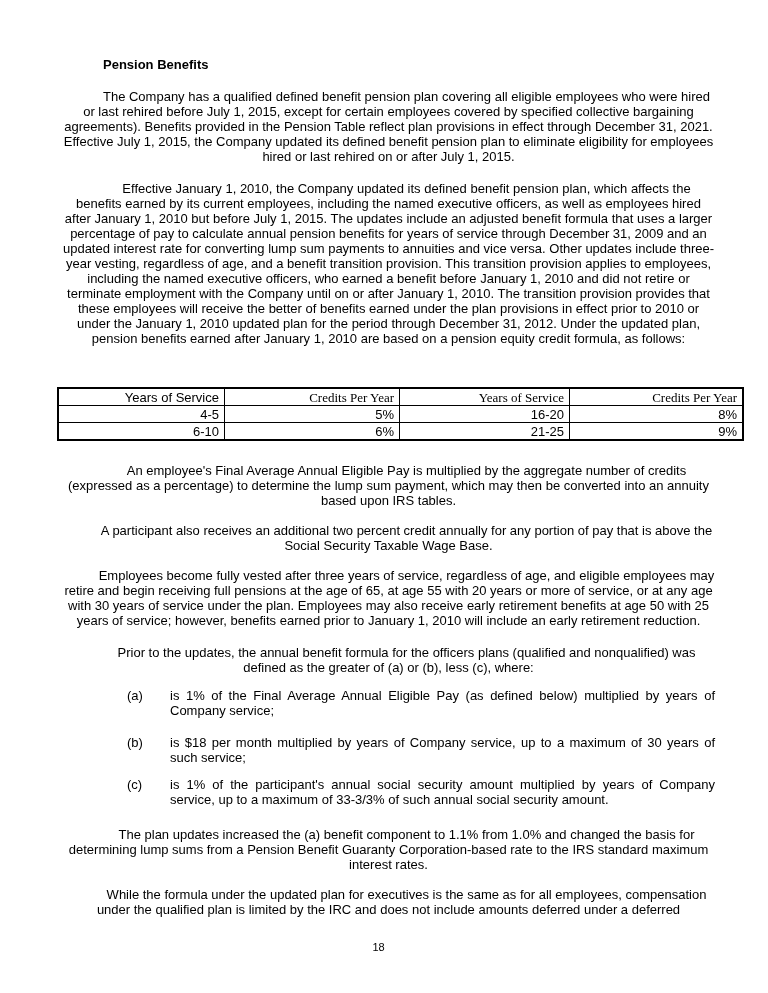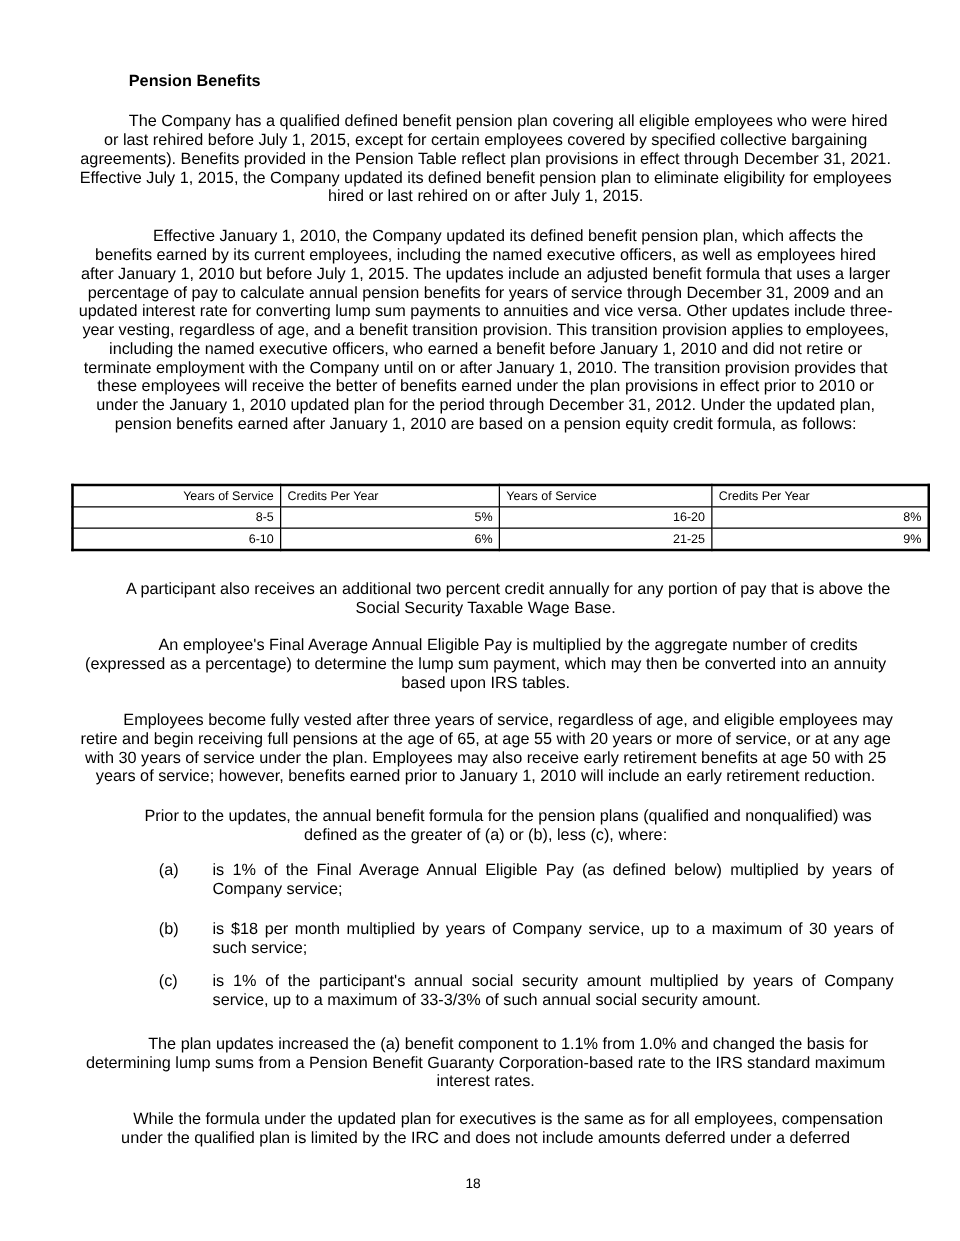--- a/index.html
+++ b/index.html
@@ -37,40 +37,40 @@
     text-align: center;
   }
   .para.mb17 { margin-bottom: 17px; }
   .para.mb15 { margin-bottom: 15px; }
   .para.mb13 { margin-bottom: 13px; }
   .para.mb0  { margin-bottom: 0; }
   .credits-table {
     border-collapse: collapse;
     width: 660px;
     margin: 41px 16px 22px -5px;
-    font-size: 10px;
+    font-size: 13px;
     border: 2px solid #000000;
     table-layout: fixed;
   }
   .credits-table th,
   .credits-table td {
     border: 1px solid #000000;
     height: 16px;
     line-height: 15px;
     padding: 0 5px;
     font-weight: normal;
     overflow: hidden;
     white-space: nowrap;
   }
   .col-ys1 { width: 155px; }
   .col-cr1 { width: 164px; }
   .col-ys2 { width: 159px; }
   .col-cr2 { width: 162px; }
   .al-right { text-align: right; }
-  .al-left  { text-align: left; }
+  .al-left  { text-align: right; font-family: Liberation Serif, serif; }
   .formula-item {
     display: flex;
     font-size: 13px;
     line-height: 15px;
     padding-left: 65px;
     margin: 0 0 17px 0;
   }
   .formula-item.mb12 { margin-bottom: 12px; }
   .formula-item.mb20 { margin-bottom: 20px; }
   .formula-marker {
@@ -112,41 +112,41 @@
       <thead>
         <tr>
           <th class="col-ys1 al-right">Years of Service</th>
           <th class="col-cr1 al-left">Credits Per Year</th>
           <th class="col-ys2 al-left">Years of Service</th>
           <th class="col-cr2 al-left">Credits Per Year</th>
         </tr>
       </thead>
       <tbody>
         <tr>
-          <td class="al-right">8-5</td>
+          <td class="al-right">4-5</td>
           <td class="al-right">5%</td>
           <td class="al-right">16-20</td>
           <td class="al-right">8%</td>
         </tr>
         <tr>
           <td class="al-right">6-10</td>
           <td class="al-right">6%</td>
           <td class="al-right">21-25</td>
           <td class="al-right">9%</td>
         </tr>
       </tbody>
     </table>
 
+    <p class="para mb15">An employee's Final Average Annual Eligible Pay is multiplied by the aggregate number of credits (expressed as a percentage) to determine the lump sum payment, which may then be converted into an annuity based upon IRS tables.</p>
+
     <p class="para mb15">A participant also receives an additional two percent credit annually for any portion of pay that is above the Social Security Taxable Wage Base.</p>
-
-    <p class="para mb15">An employee's Final Average Annual Eligible Pay is multiplied by the aggregate number of credits (expressed as a percentage) to determine the lump sum payment, which may then be converted into an annuity based upon IRS tables.</p>
 
     <p class="para mb17">Employees become fully vested after three years of service, regardless of age, and eligible employees may retire and begin receiving full pensions at the age of 65, at age 55 with 20 years or more of service, or at any age with 30 years of service under the plan. Employees may also receive early retirement benefits at age 50 with 25 years of service; however, benefits earned prior to January 1, 2010 will include an early retirement reduction.</p>
 
-    <p class="para mb13">Prior to the updates, the annual benefit formula for the pension plans (qualified and nonqualified) was defined as the greater of (a) or (b), less (c), where:</p>
+    <p class="para mb13">Prior to the updates, the annual benefit formula for the officers plans (qualified and nonqualified) was defined as the greater of (a) or (b), less (c), where:</p>
 
     <div class="formula-item">
       <span class="formula-marker">(a)</span>
       <span class="formula-text">is 1% of the Final Average Annual Eligible Pay (as defined below) multiplied by years of Company service;</span>
     </div>
 
 
     <div class="formula-item mb12">
       <span class="formula-marker">(b)</span>
       <span class="formula-text">is $18 per month multiplied by years of Company service, up to a maximum of 30 years of such service;</span>

